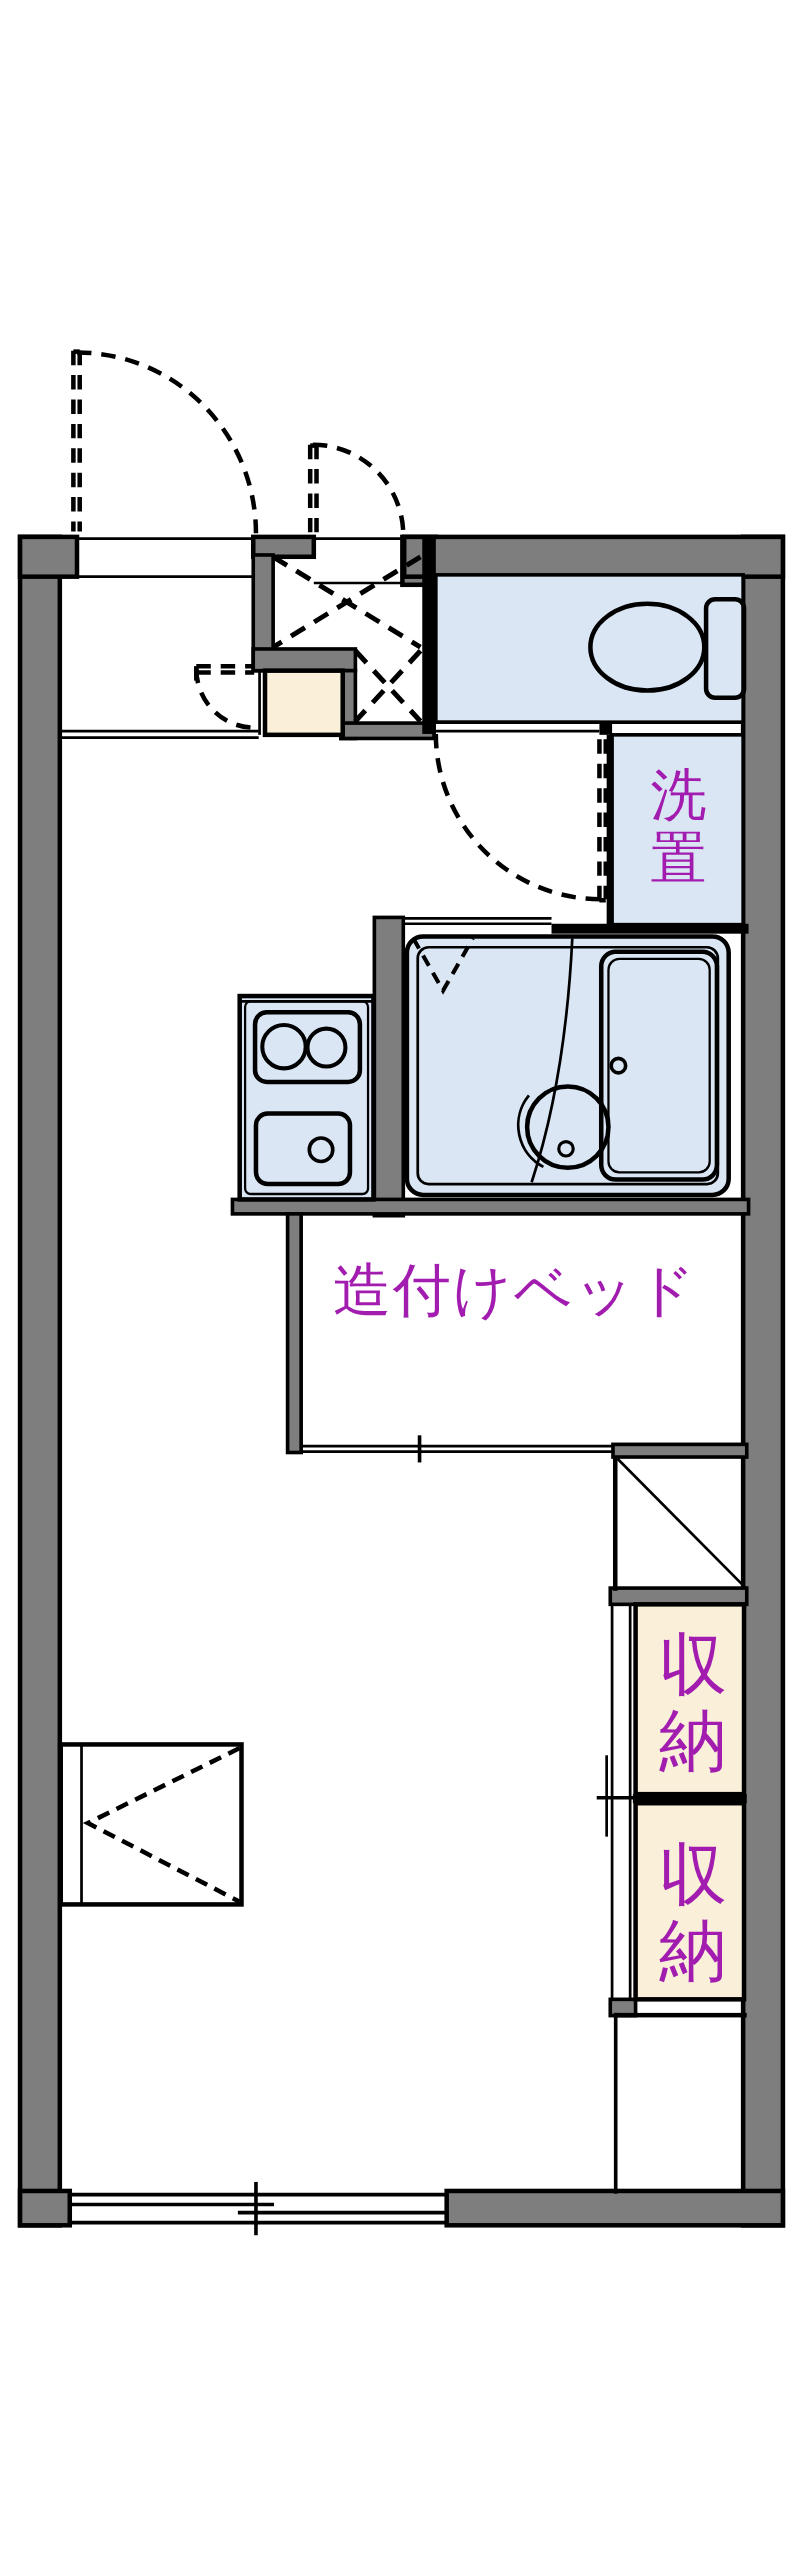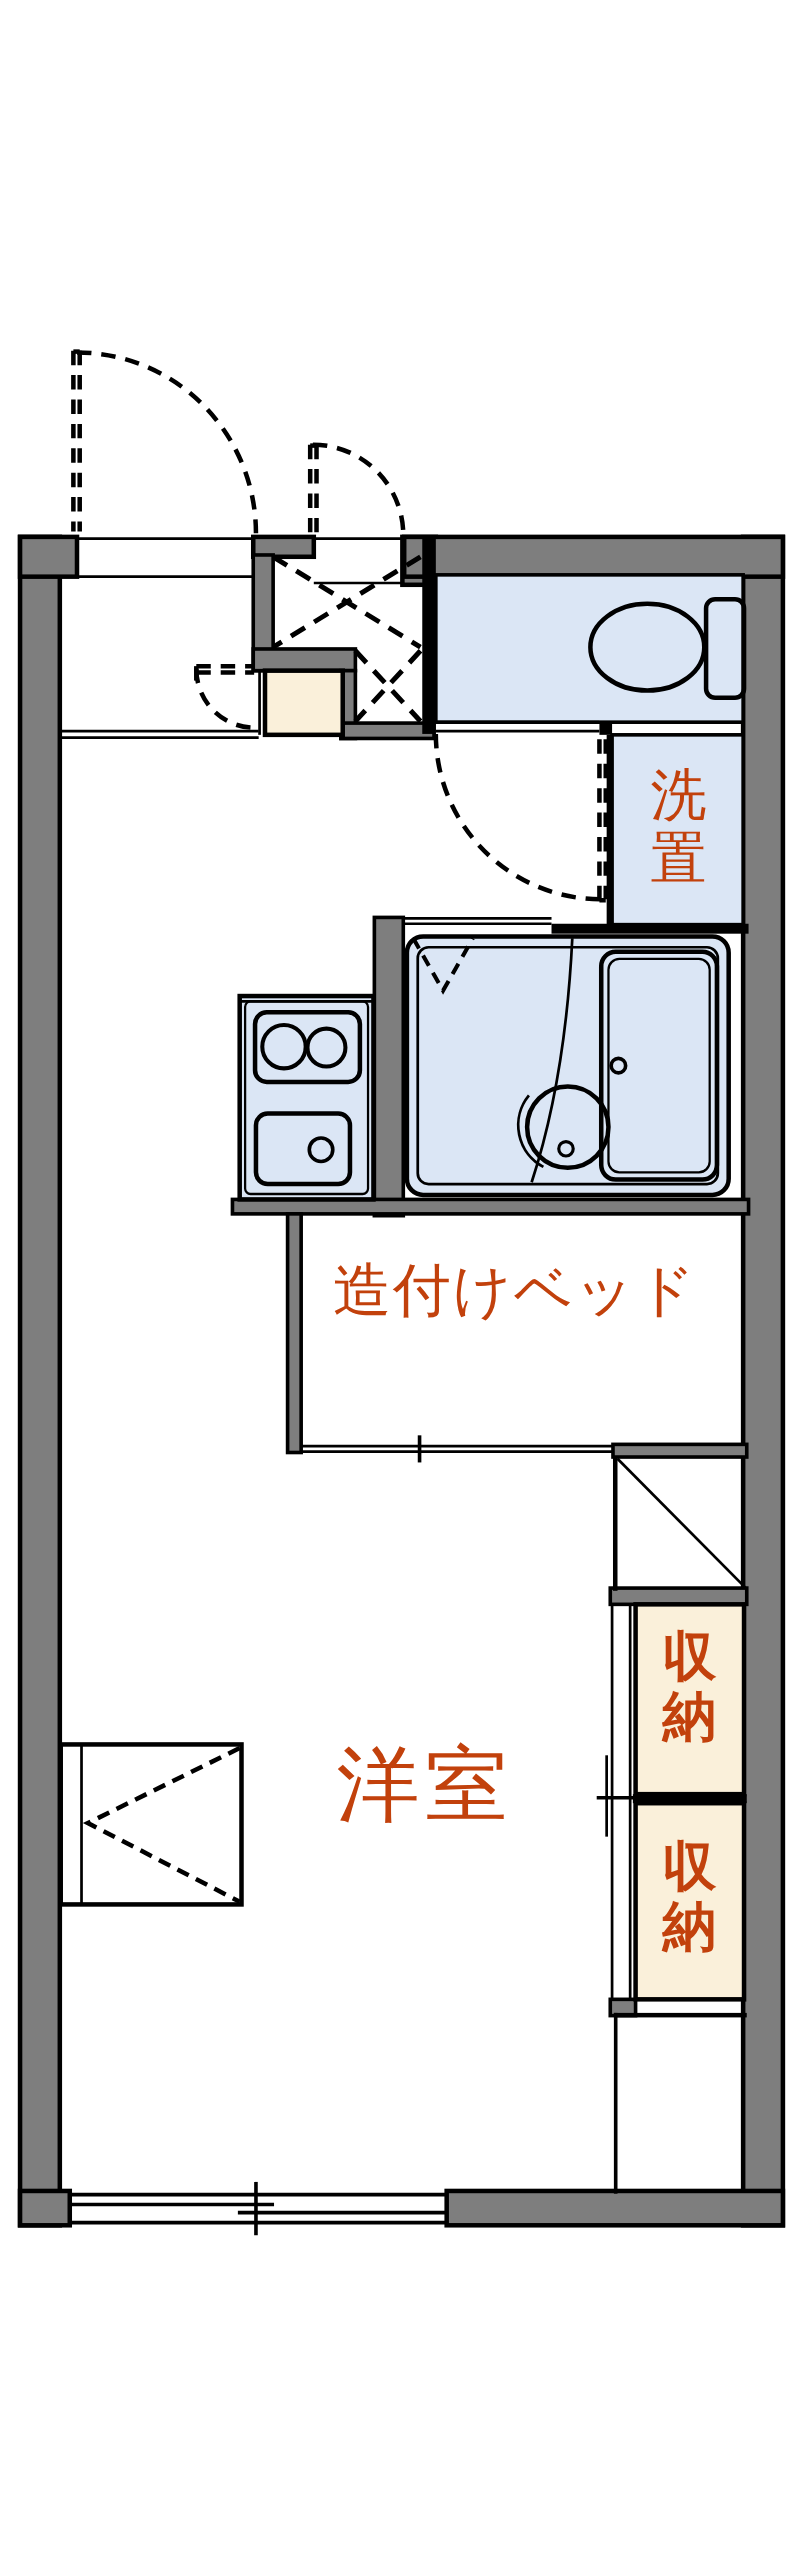--- a/index.html
+++ b/index.html
@@ -1,24 +1,24 @@
 <!DOCTYPE html>
 <html style="font-size:14.5px"><head>
 <meta charset="utf-8">
 <style>
   html,body{margin:0;padding:0;background:#ffffff;}
   #stage{position:relative;width:812px;height:2576px;background:#ffffff;overflow:hidden;
          font-family:"DejaVu Sans","Liberation Sans",sans-serif;}
   #plan-svg{position:absolute;left:0;top:0;}
-  .lbl{position:absolute;color:#c2410c;text-align:center;line-height:1.12;}
+  .lbl{position:absolute;color:#a21caf;text-align:center;line-height:1.12;}
   .lbl-bed{font-size:58px;letter-spacing:1.8px;}
   .lbl-room{font-size:83px;letter-spacing:5.4px;}
   .lbl-size{font-size:46px;}
   .lbl-vert{font-size:56px;}
-  .lbl-store{font-size:54px;font-weight:bold;}
+  .lbl-store{font-size:68px;}
 </style>
 </head>
 <body>
 
 <div id="stage">
   <svg id="plan-svg" width="812" height="2576" viewBox="0 0 898 2850">
 
     <g stroke="#000" stroke-width="5" fill="#7e7e7e">
       <rect x="22" y="594" width="44" height="1868"></rect>
       <rect x="822" y="594" width="44" height="1868"></rect>
@@ -158,18 +158,17 @@
       <line x1="302" y1="616" x2="465" y2="716"></line>
       <line x1="465" y1="616" x2="302" y2="716"></line>
       <line x1="393" y1="720" x2="465" y2="798"></line>
       <line x1="465" y1="720" x2="393" y2="798"></line>
     </g>
     <path d="M 457,1038 L 490,1096 L 523,1038" stroke="#000" stroke-width="4.5" stroke-dasharray="13 9" fill="none"></path>
     <path d="M 265,1934 L 97,2017 L 265,2104" stroke="#000" stroke-width="5" stroke-dasharray="14 9" fill="none"></path>
   </svg>
 
   <div class="lbl lbl-bed" style="left:244px;top:1258px;width:542px;">造付けベッド</div>
-  <div class="lbl lbl-room" style="left:154px;top:1739px;width:542px;">洋室</div>
   <div class="lbl lbl-vert" style="left:647px;top:764px;width:63px;">洗置</div>
   <div class="lbl lbl-store" style="left:659px;top:1627px;width:61px;">収納</div>
   <div class="lbl lbl-store" style="left:659px;top:1837px;width:61px;">収納</div>
 </div>
 
 
 </body></html>

